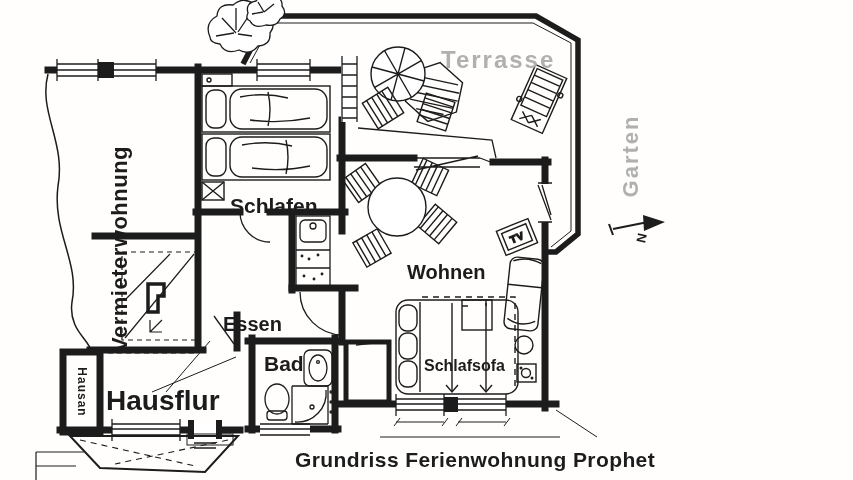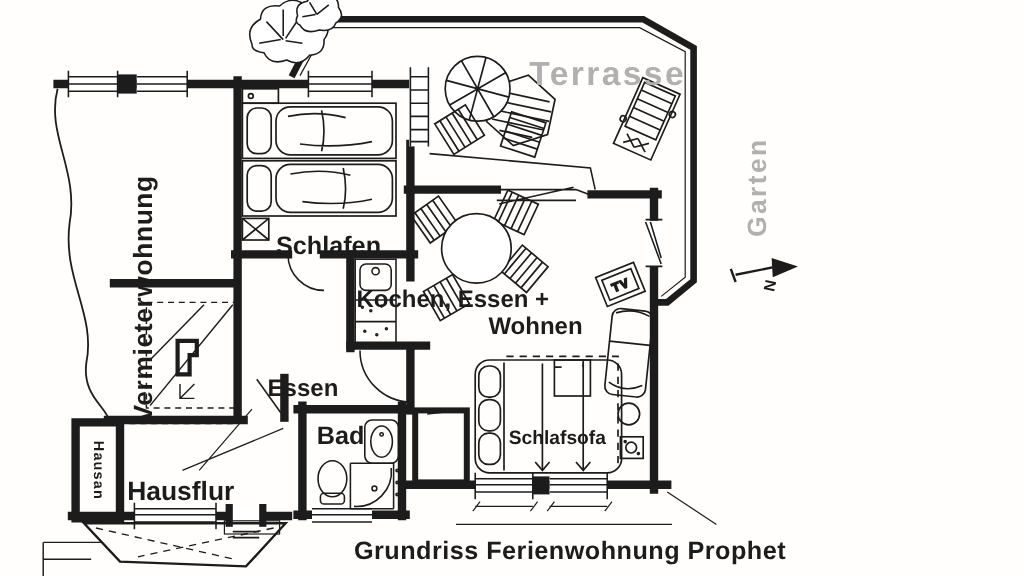--- a/index.html
+++ b/index.html
@@ -241,37 +241,36 @@
   </g>
 
   <g>
     <path d="M613,229 L648,222" stroke="#1c1c1c" stroke-width="2" fill="none"></path>
     <path d="M609,224 L613,235" stroke="#1c1c1c" stroke-width="2" fill="none"></path>
     <polygon points="643,215 665,222 644,231" fill="#1c1c1c"></polygon>
     <text transform="translate(646,239) rotate(-78)" text-anchor="middle" font-size="13" font-weight="bold">N</text>
   </g>
 </svg>
 
-<div class="label b muted" style="left:441px;top:48px;font-size:28px;letter-spacing:2px;">Terrasse</div>
+<div class="label b muted" style="left:441px;top:48px;font-size:24px;letter-spacing:2px;">Terrasse</div>
 
 <div class="label b muted" style="left:631px;top:156px;font-size:22px;letter-spacing:2px;transform:translate(-50%,-50%) rotate(-90deg);">Garten</div>
 
 <div class="label b" style="left:120px;top:249px;font-size:22px;letter-spacing:0.5px;transform:translate(-50%,-50%) rotate(-90deg);">Vermieterwohnung</div>
 
 <div class="label b" style="left:230px;top:179px;font-size:21px;margin-top:16px;">Schlafen</div>
 
-<div class="label b" style="left:297px;top:240px;font-size:20px;">Kochen, Essen +</div>
 
 <div class="label b" style="left:407px;top:262px;font-size:20px;">Wohnen</div>
 
 <div class="label b" style="left:223px;top:314px;font-size:20px;">Essen</div>
 
 <div class="label b" style="left:264px;top:353px;font-size:21px;">Bad</div>
 
-<div class="label b" style="left:106px;top:399px;font-size:22px;">Hausflur</div>
+<div class="label b" style="left:106px;top:387px;font-size:28px;">Hausflur</div>
 
 <div class="label b" style="left:82px;top:392px;font-size:12px;letter-spacing:1px;transform:translate(-50%,-50%) rotate(90deg);">Hausan</div>
 
 <div class="label" style="left:424px;top:358px;font-size:16px;font-weight:bold;">Schlafsofa</div>
 
 <div class="label b" style="left:247px;top:449px;font-size:21px;letter-spacing:0.4px;margin-left:48px;">Grundriss Ferienwohnung Prophet</div>
 
 </div>
 
 </body></html>

